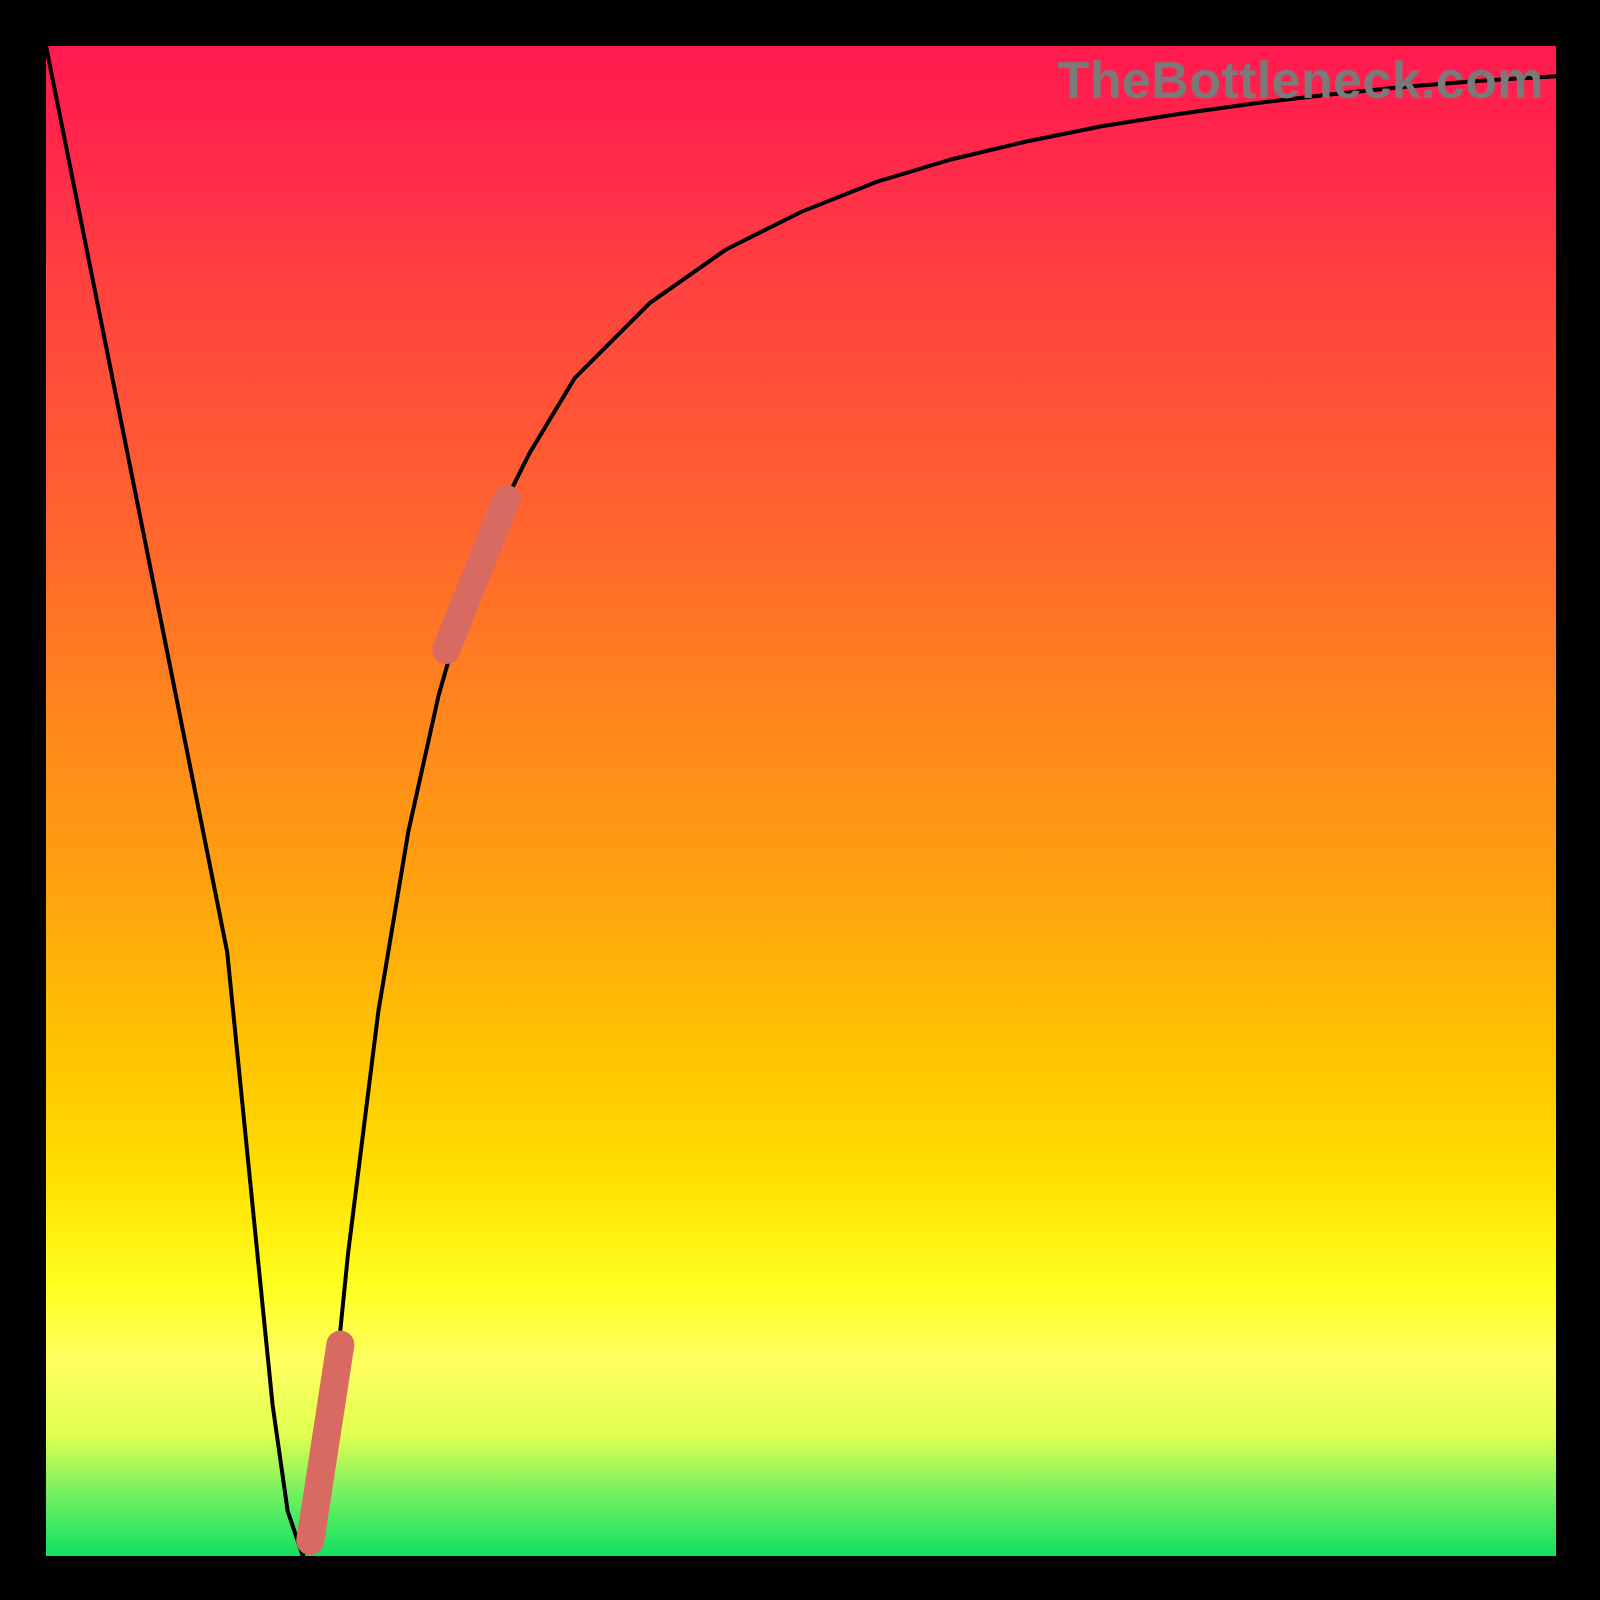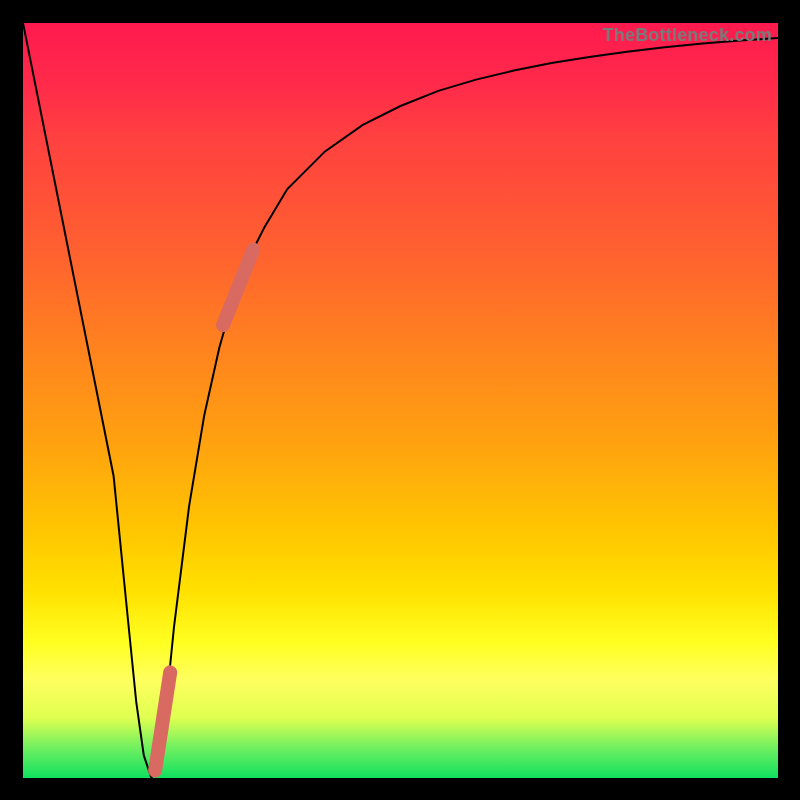--- a/index.html
+++ b/index.html
@@ -43,21 +43,21 @@
     left: 0;
     top: 0;
     width: 755px;
     height: 755px;
   }
   .watermark {
     position: absolute;
     top: 2px;
     right: 6px;
     font-family: Arial, Helvetica, sans-serif;
-    font-size: 18px;
+    font-size: 26px;
     font-weight: bold;
     color: #7a7a7a;
     letter-spacing: 0.2px;
     text-align: center;
   }
 </style>
 </head>
 <body>
 <div class="outer">
   <div class="plot">

